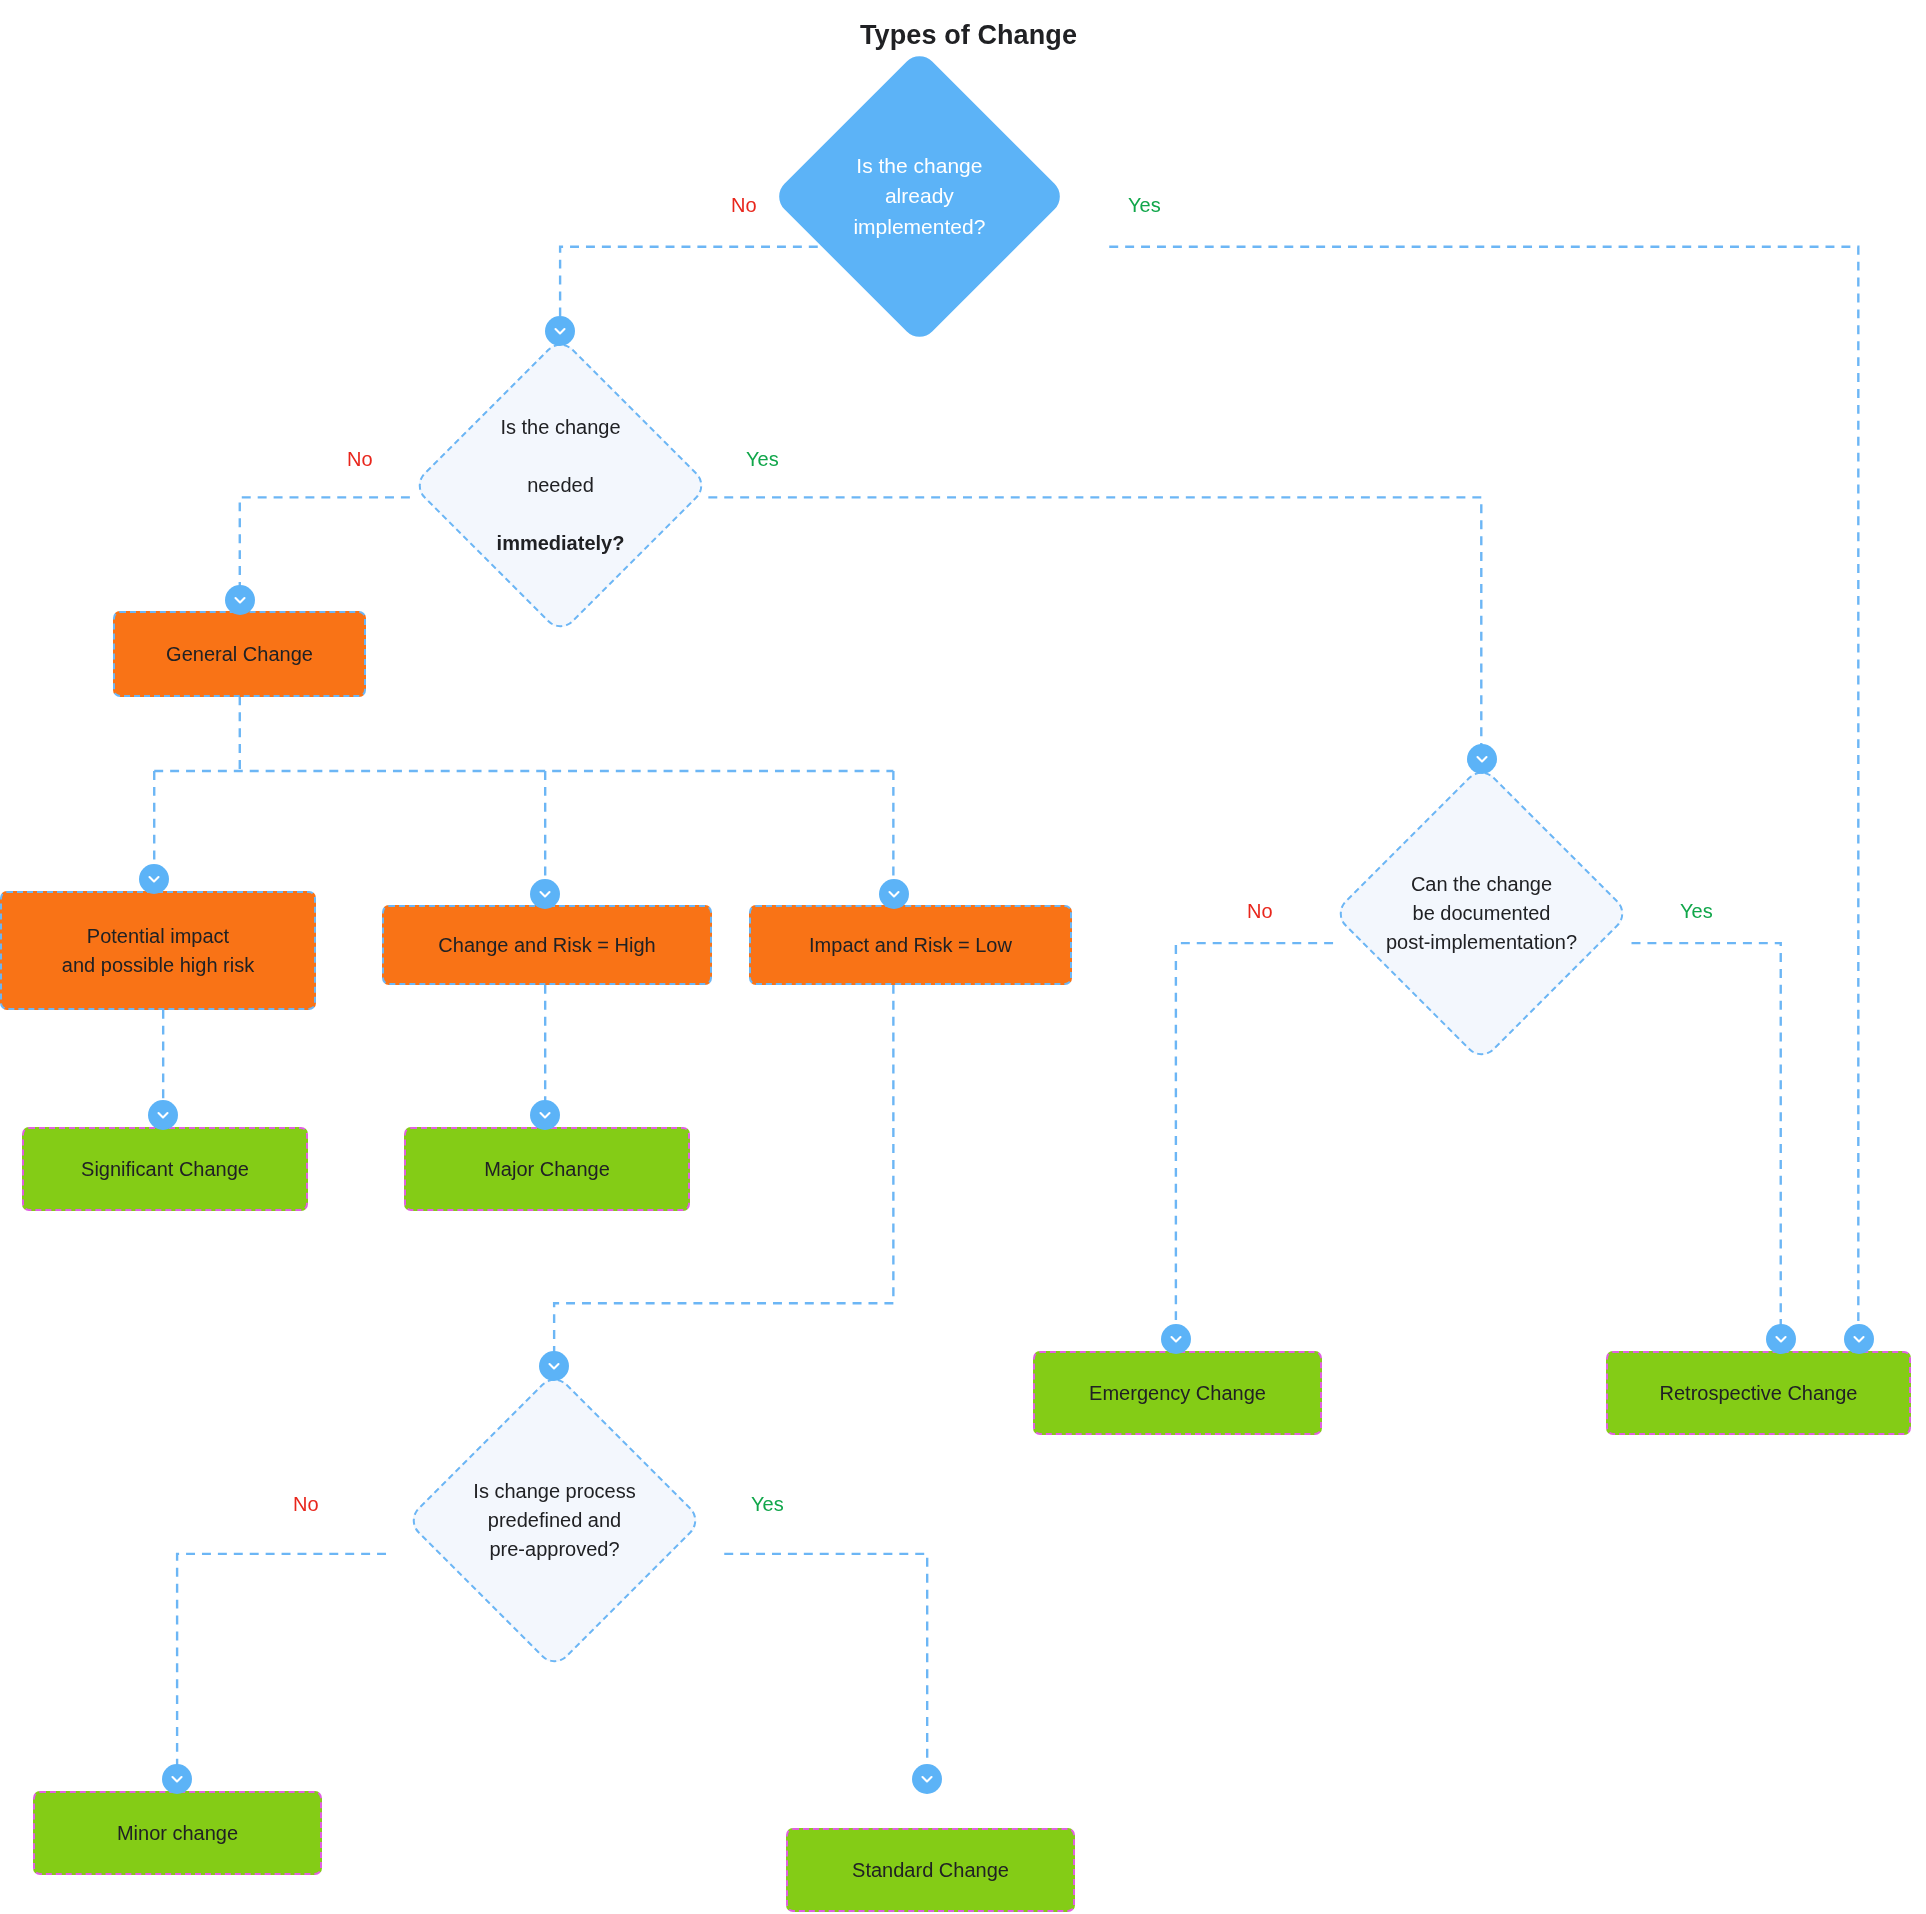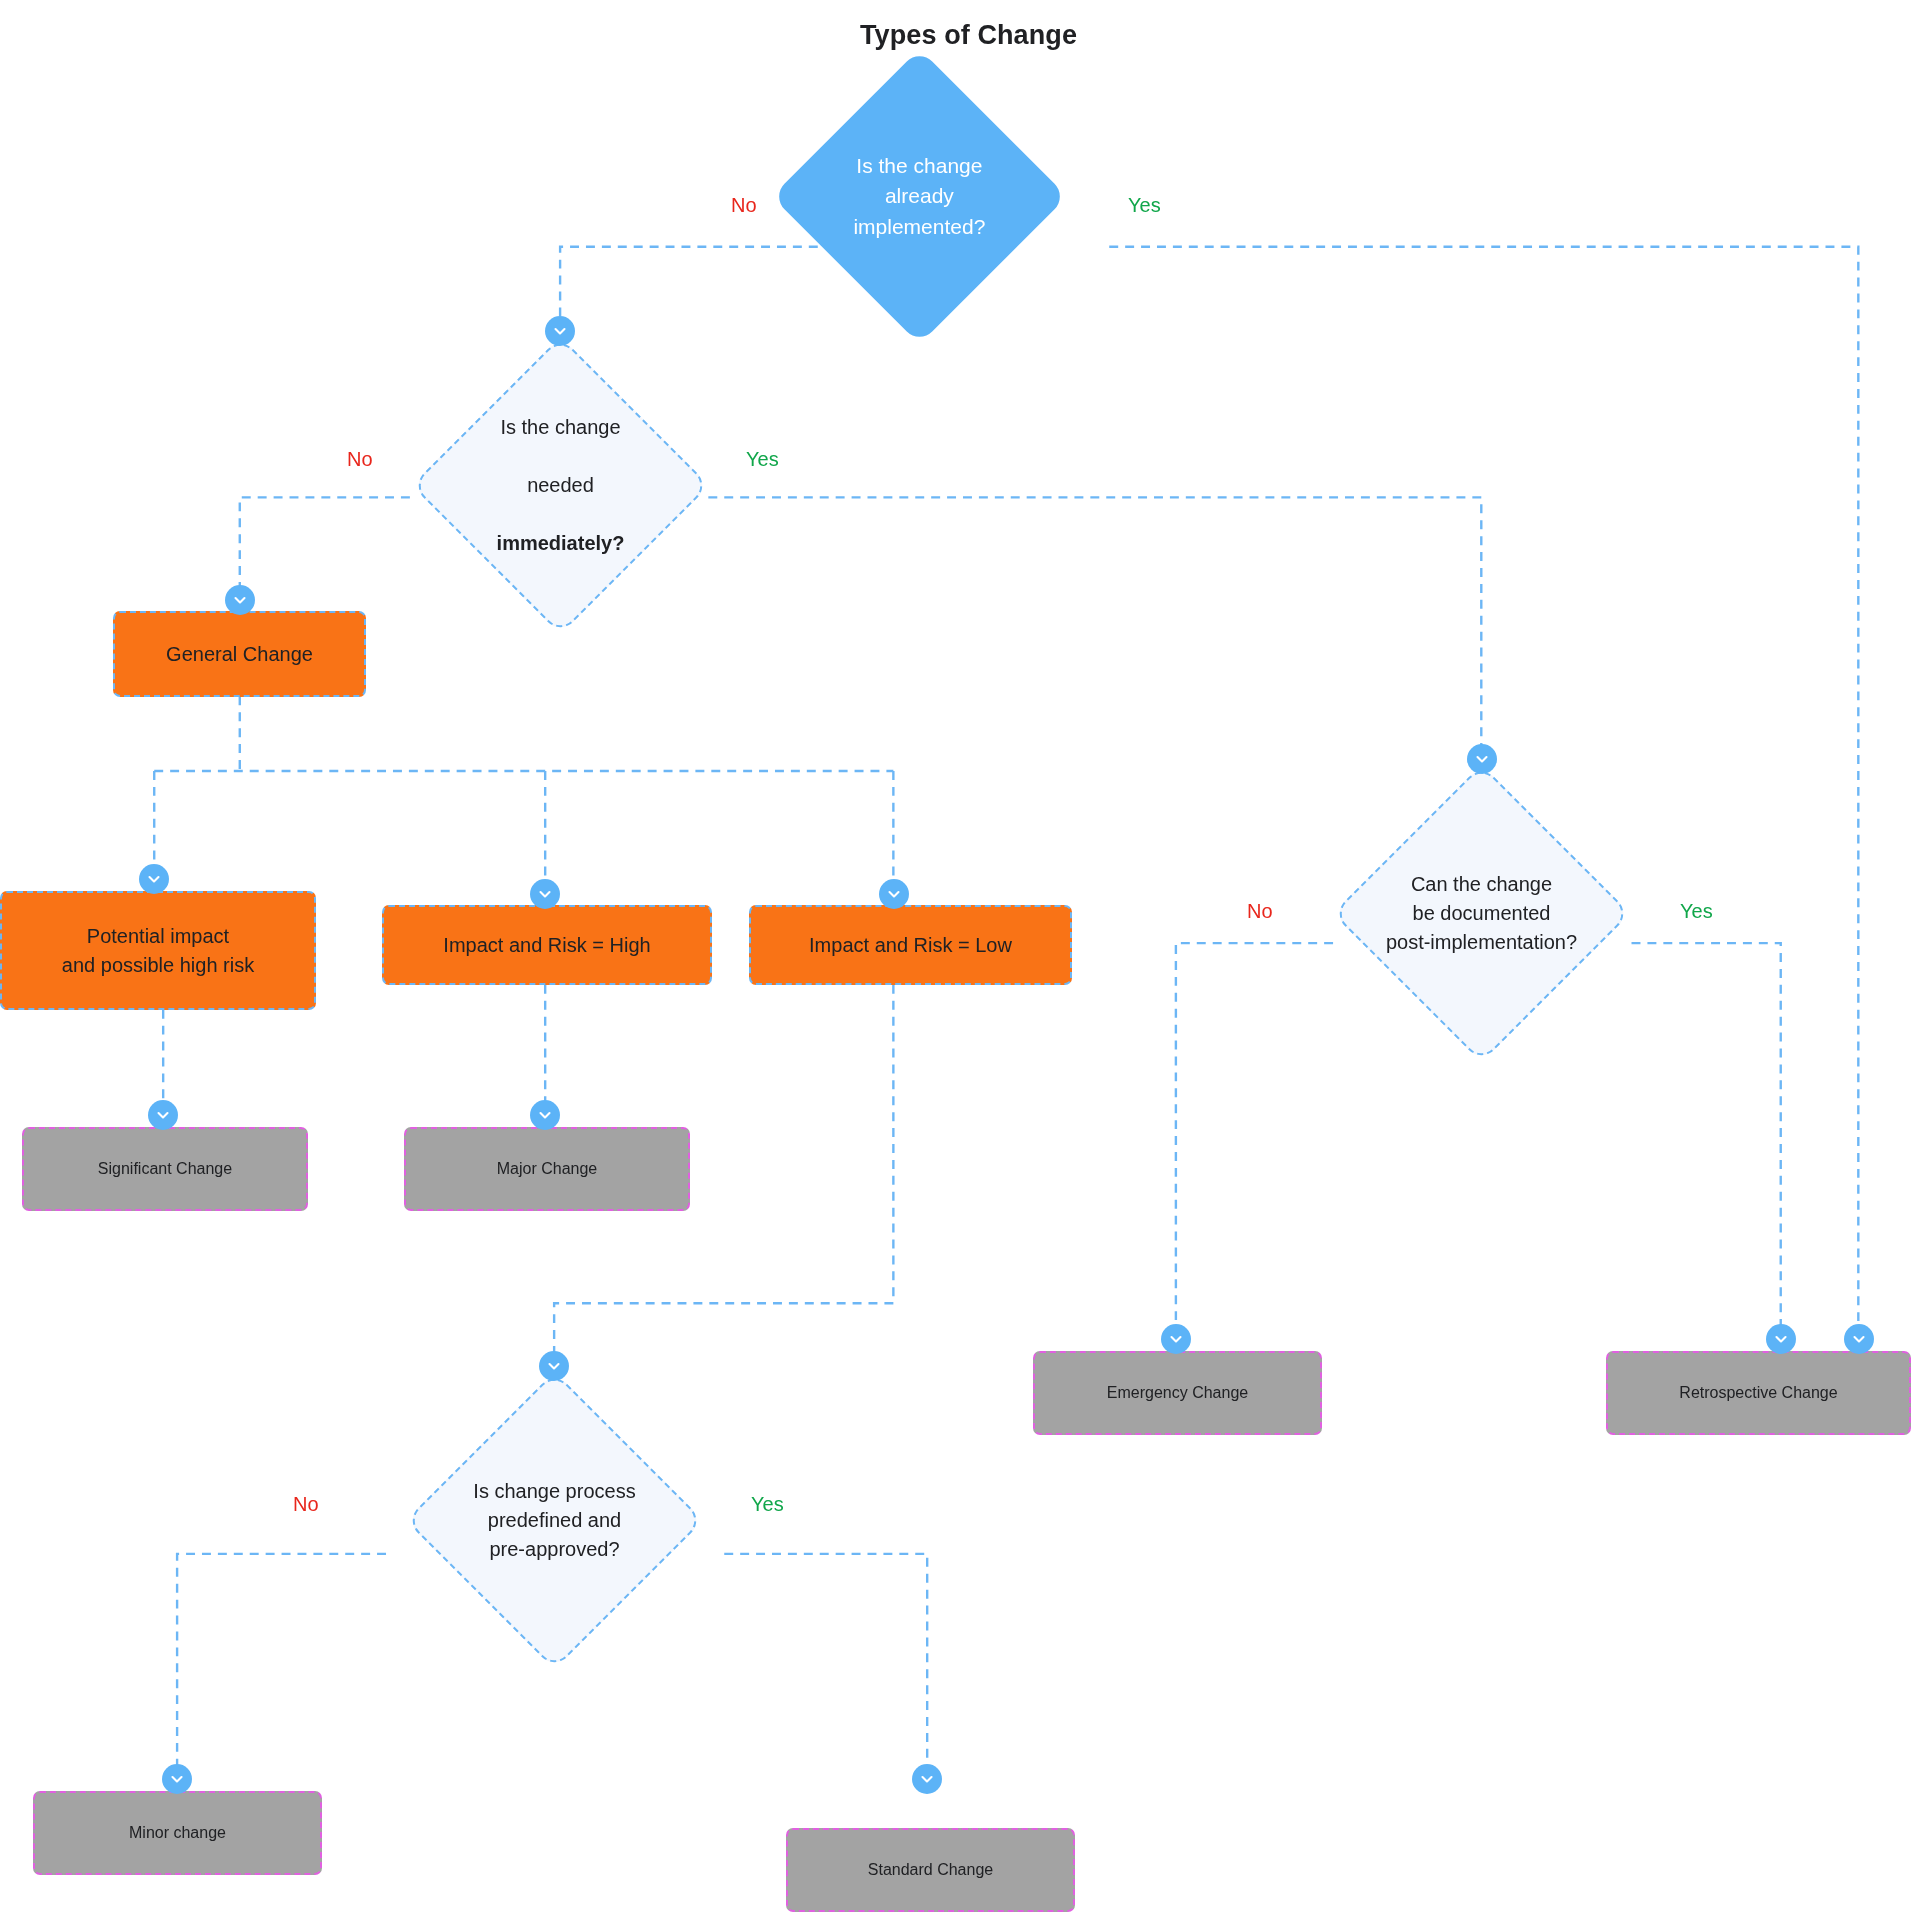--- a/index.html
+++ b/index.html
@@ -82,25 +82,25 @@
     border-radius: 7px;
     color: #202124;
     font-size: 20px;
     line-height: 1.45;
     white-space: pre-line;
     padding: 6px 10px;
   }
 
   
   .box-pink {
-    background: #a3a3a3;
+    background: #84cc16;
     border: 2px dashed #e060e0;
     border-radius: 7px;
     color: #202124;
-    font-size: 16px;
+    font-size: 20px;
     line-height: 1.45;
     white-space: pre-line;
     padding: 6px 10px;
   }
 
   
   .elabel {
     position: absolute;
     font-size: 20px;
     white-space: nowrap;
@@ -178,21 +178,21 @@
   <div class="node box-blue" style="left:113px; top:611px; width:253px; height:86px;">
     <span>General Change</span>
   </div>
 
   <div class="node box-blue" style="left:0px; top:891px; width:316px; height:119px;">
     <span>Potential impact
 and possible high risk</span>
   </div>
 
   <div class="node box-blue" style="left:382px; top:905px; width:330px; height:80px;">
-    <span>Impact and Risk = High</span>
+    <span>Change and Risk = High</span>
   </div>
 
   <div class="node box-blue" style="left:749px; top:905px; width:323px; height:80px;">
     <span>Impact and Risk = Low</span>
   </div>
 
   <div class="node box-pink" style="left:22px; top:1127px; width:286px; height:84px;">
     <span>Significant Change</span>
   </div>
 

